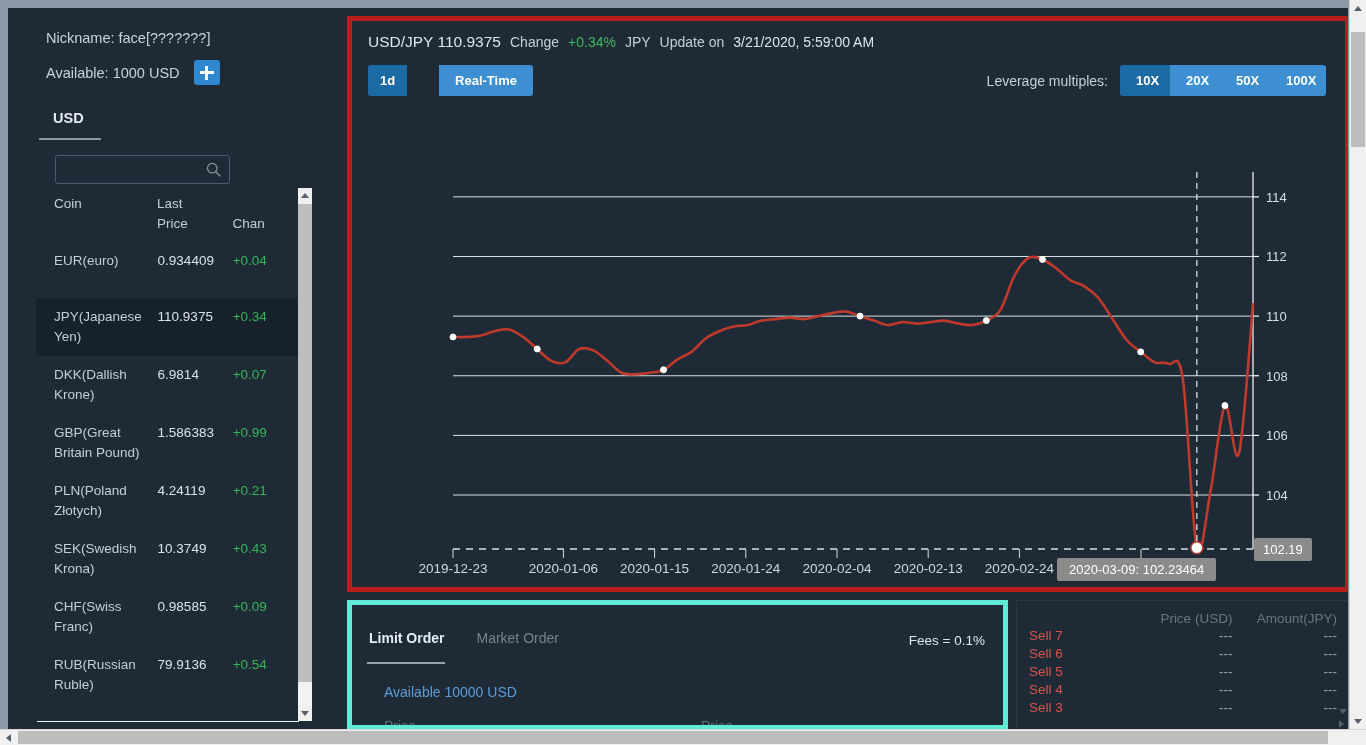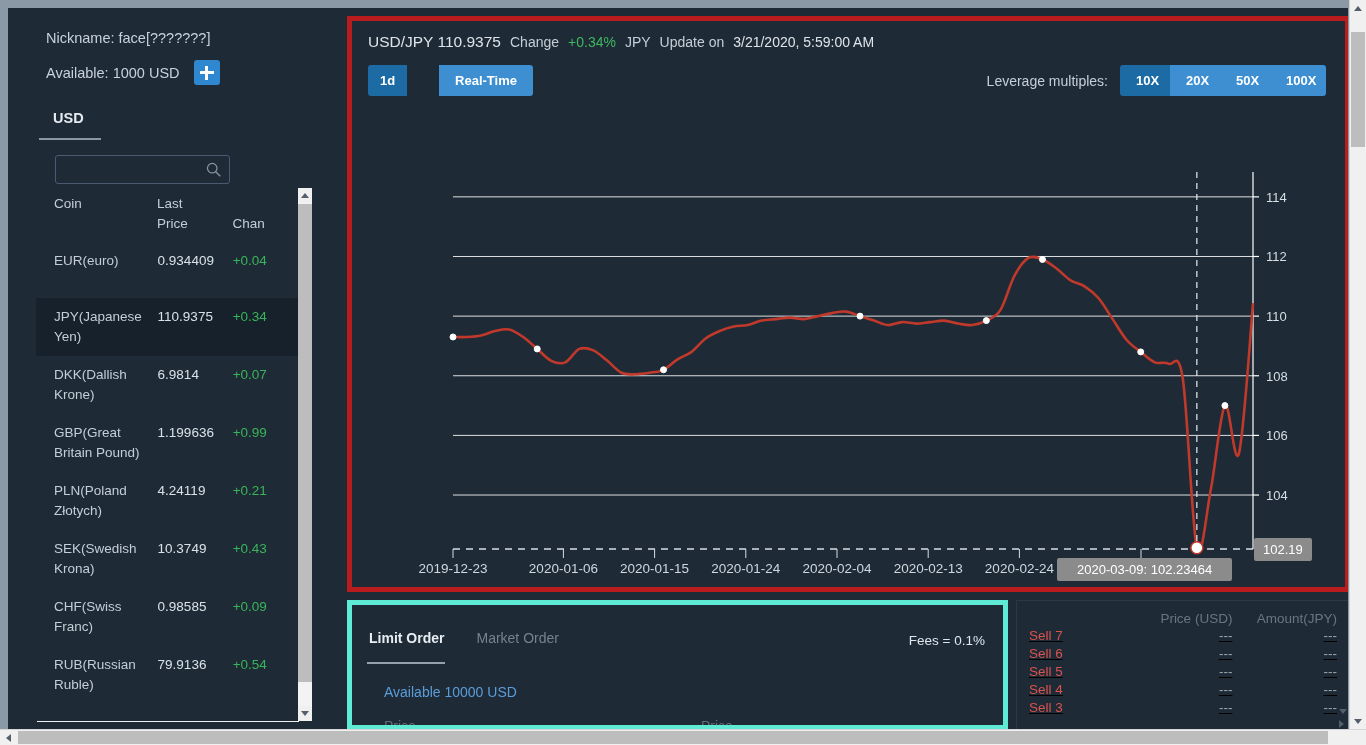--- a/index.html
+++ b/index.html
@@ -223,21 +223,21 @@
 
   .chart-area {
     position: absolute; left: 0; top: 90px;
     width: 1003px; height: 486px;
   }
   .chart-svg { display: block; }
 
   .tooltip-point {
     position: absolute; left: 705px; top: 447px;
     background: #8b8b8b; color: #ffffff;
-    font-size: 13px; padding: 4px 20px; white-space: nowrap;
+    font-size: 13px; padding: 4px 12px; white-space: nowrap;
     border-radius: 2px;
   }
   .tooltip-axis {
     position: absolute; left: 902px; top: 427px;
     background: #8b8b8b; color: #ffffff;
     font-size: 13px; padding: 4px 9px; white-space: nowrap;
     border-radius: 2px;
   }
 
   
@@ -290,21 +290,21 @@
   .book-head .bh-side { width: 72px; }
   .book-head .bh-price {
     width: 138px; text-align: right;
     font-size: 13.5px; color: #69767f;
   }
   .book-head .bh-amt {
     width: 108px; text-align: right;
     font-size: 13.5px; color: #69767f;
   }
   .book-row {
-    display: flex; padding: 2px 12px 1px 12px; cursor: pointer; text-decoration: underline;
+    display: flex; padding: 2px 12px 1px 12px; cursor: pointer;
   }
   .book-row .b-side {
     width: 72px; font-size: 13.5px; color: #d9534f;
   }
   .book-row .b-price {
     width: 138px; text-align: right; font-size: 13.5px; color: #9aa6b1;
   }
   .book-row .b-amt {
     width: 108px; text-align: right; font-size: 13.5px; color: #9aa6b1;
   }
@@ -371,21 +371,21 @@
               <div class="c-price">110.9375</div>
               <div class="c-chg">+0.34</div>
             </div>
             <div class="coin-row">
               <div class="c-name">DKK(Dallish Krone)</div>
               <div class="c-price">6.9814</div>
               <div class="c-chg">+0.07</div>
             </div>
             <div class="coin-row">
               <div class="c-name">GBP(Great Britain Pound)</div>
-              <div class="c-price">1.199636</div>
+              <div class="c-price">1.586383</div>
               <div class="c-chg">+0.99</div>
             </div>
             <div class="coin-row">
               <div class="c-name">PLN(Poland Złotych)</div>
               <div class="c-price">4.24119</div>
               <div class="c-chg">+0.21</div>
             </div>
             <div class="coin-row">
               <div class="c-name">SEK(Swedish Krona)</div>
               <div class="c-price">10.3749</div>

